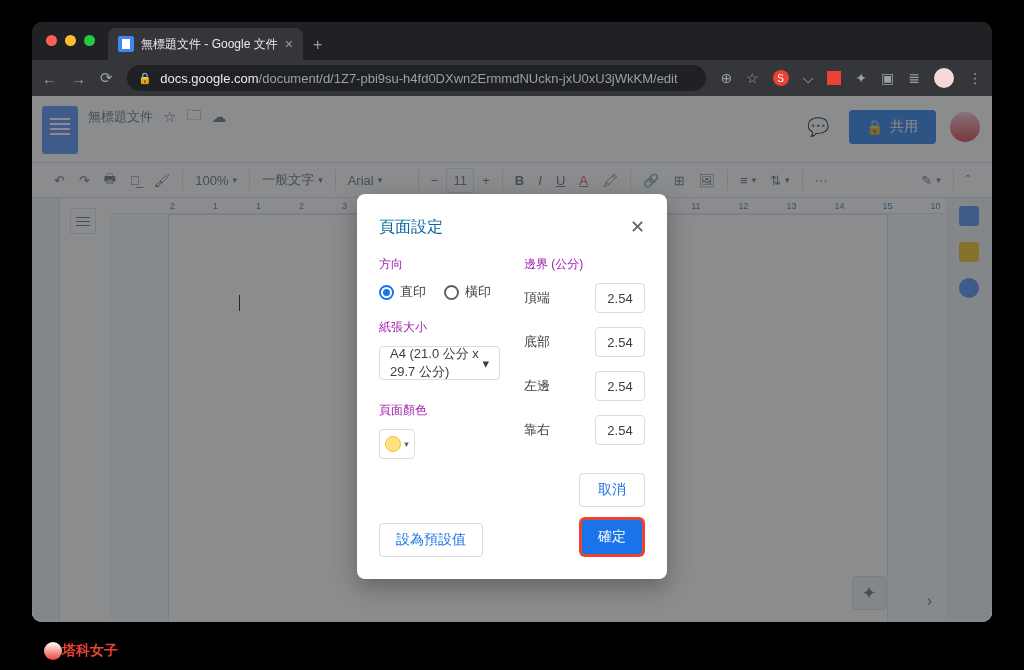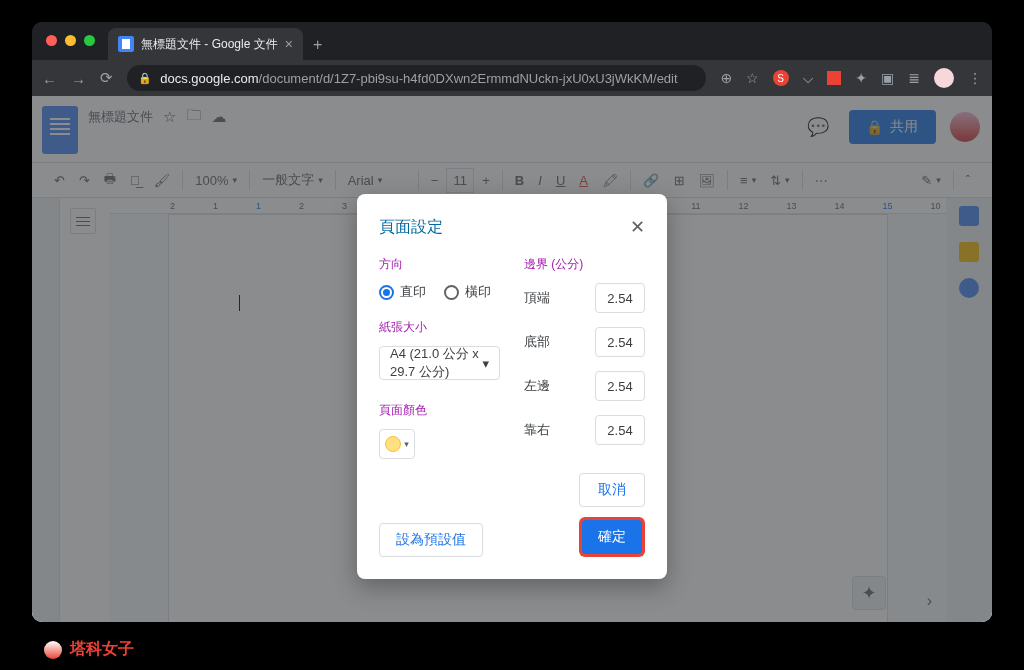--- a/index.html
+++ b/index.html
@@ -71,21 +71,21 @@
 .colorbtn { width: 36px; height: 30px; border: 1px solid #dadce0; border-radius: 4px; display: flex; align-items: center; justify-content: center; gap: 3px; }
 .colorswatch { width: 16px; height: 16px; background: #ffe082; border-radius: 50%; border: 1px solid #fbc02d; }
 .margins .mrow { display: flex; justify-content: space-between; align-items: center; margin-bottom: 14px; }
 .mlbl { font-size: 13px; color: #3c4043; }
 .minput { width: 50px; height: 30px; border: 1px solid #dadce0; border-radius: 4px; text-align: center; font-size: 13px; color: #3c4043; }
 .dfoot { display: flex; justify-content: space-between; align-items: flex-end; margin-top: 14px; }
 .btn { border: 1px solid #dadce0; background: #fff; height: 34px; padding: 0 16px; border-radius: 4px; font-size: 14px; color: #1a73e8; cursor: pointer; }
 .btngroup { display: flex; gap: 10px; flex-direction: column; }
 .btn.primary { background: #1a73e8; color: #fff; border: none; }
 .highlight { padding: 3px; background: #ea4335; border-radius: 6px; }
-.watermark { position: absolute; bottom: 10px; left: 44px; color: #ea4335; font-size: 16px; font-weight: bold; display: flex; align-items: center; gap: 8px; z-index: 5; }
+.watermark { position: absolute; bottom: 10px; left: 44px; color: #ea4335; font-size: 14px; font-weight: bold; display: flex; align-items: center; gap: 0; z-index: 5; }
 .wava { width: 18px; height: 18px; border-radius: 50%; background: linear-gradient(#fff,#ea4335); }
 .explore { position: absolute; bottom: 14px; right: 60px; width: 34px; height: 34px; background: #f1f3f4; border: 1px solid #dadce0; border-radius: 4px; display: flex; align-items: center; justify-content: center; color: #5f6368; font-size: 18px; }
 .nextscroll { position: absolute; bottom: 14px; right: 14px; color: #5f6368; font-size: 16px; }
 </style>
 </head>
 <body>
 
 <div class="window">
   <div class="traffic">
     <div class="dot red"></div>

